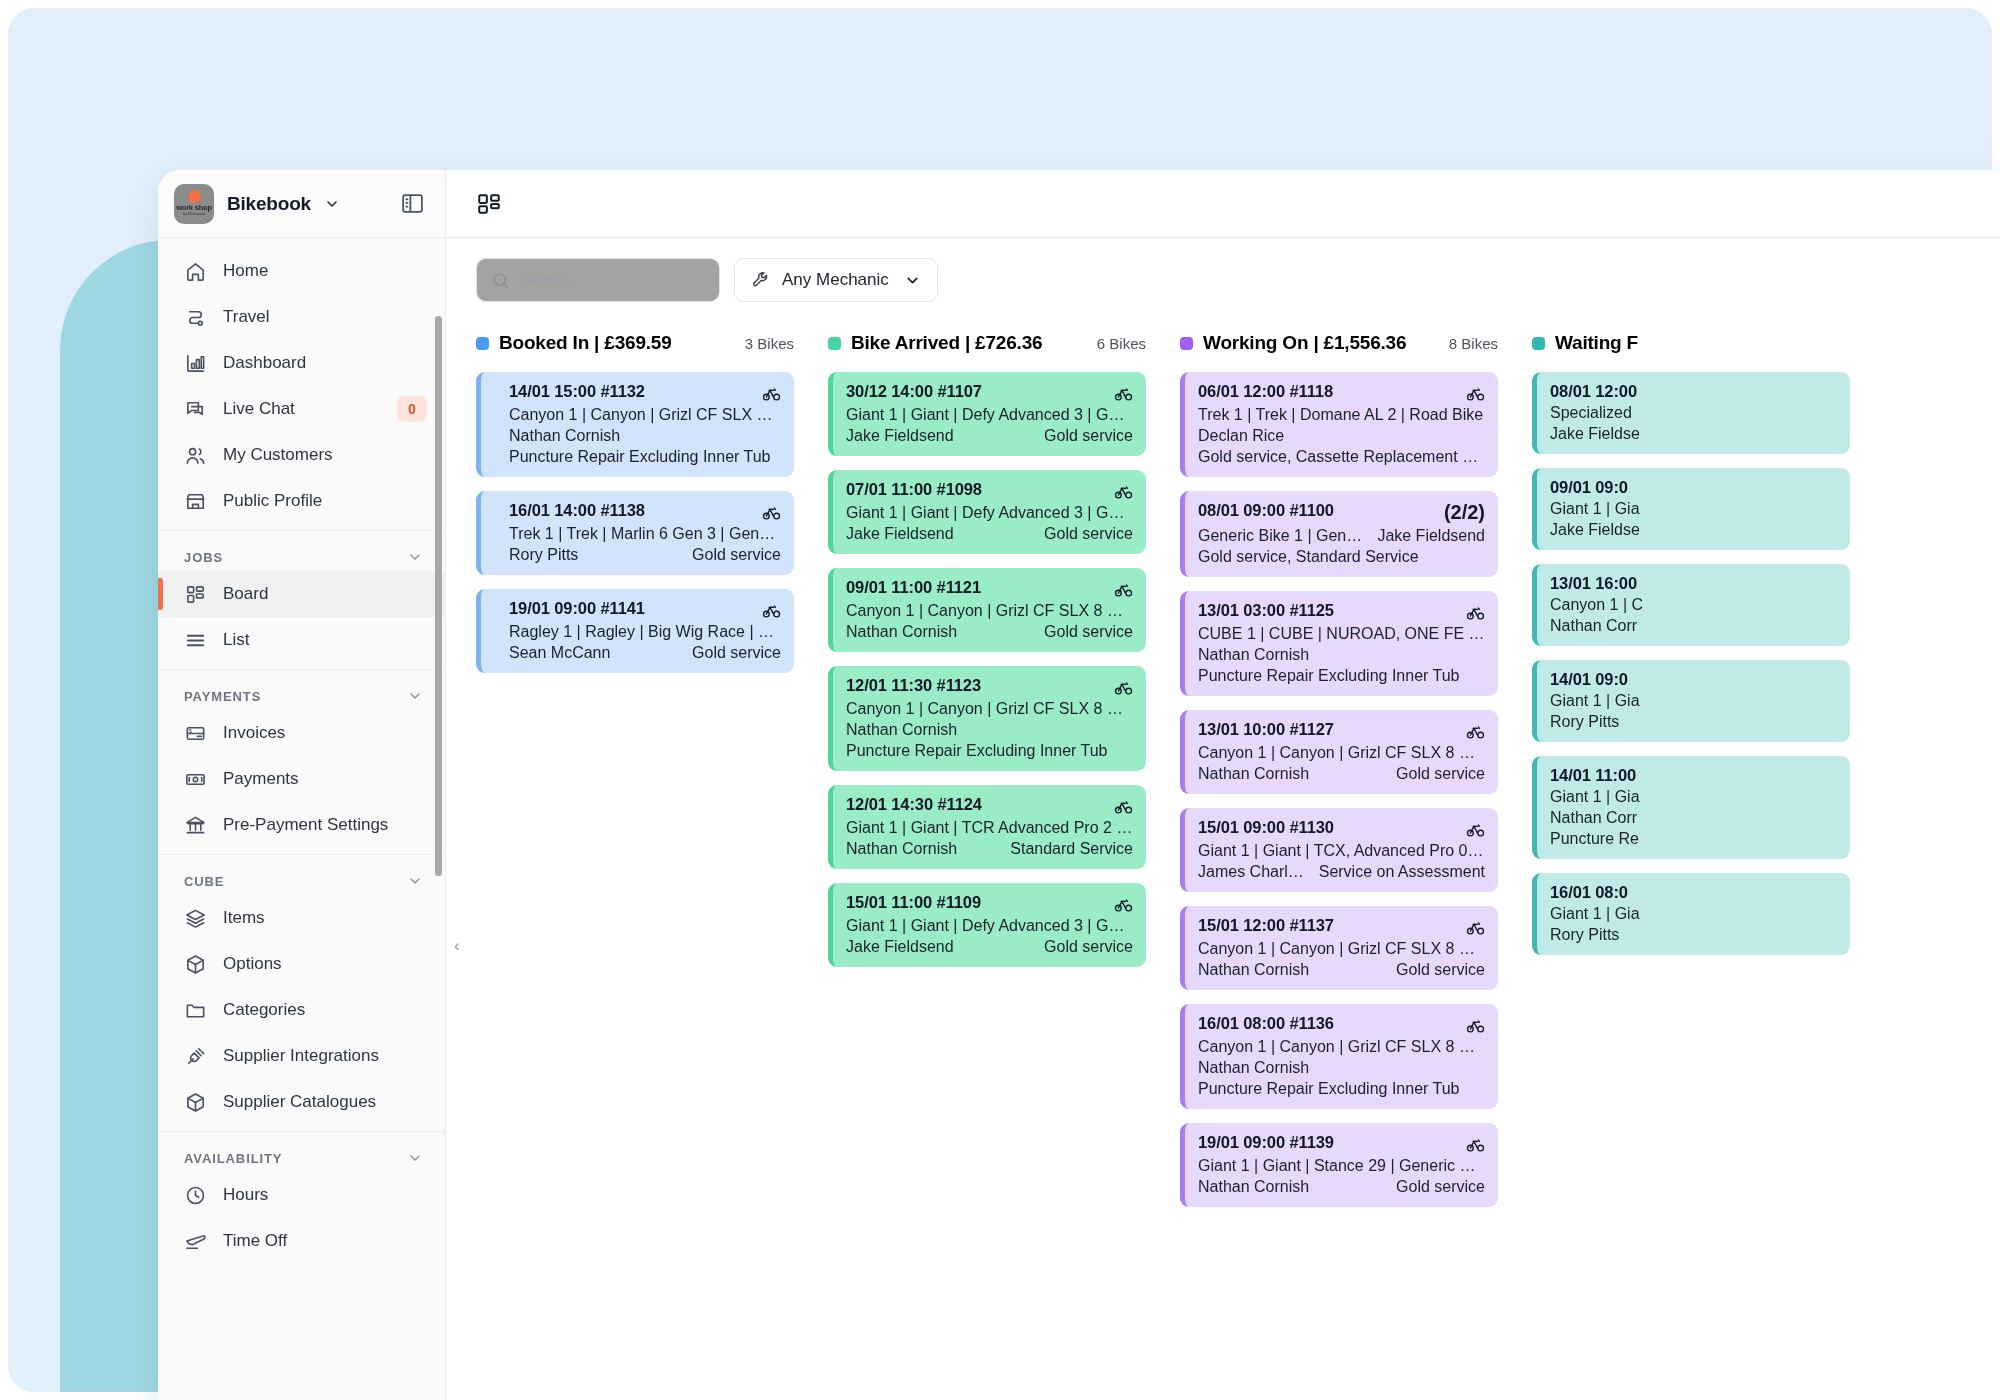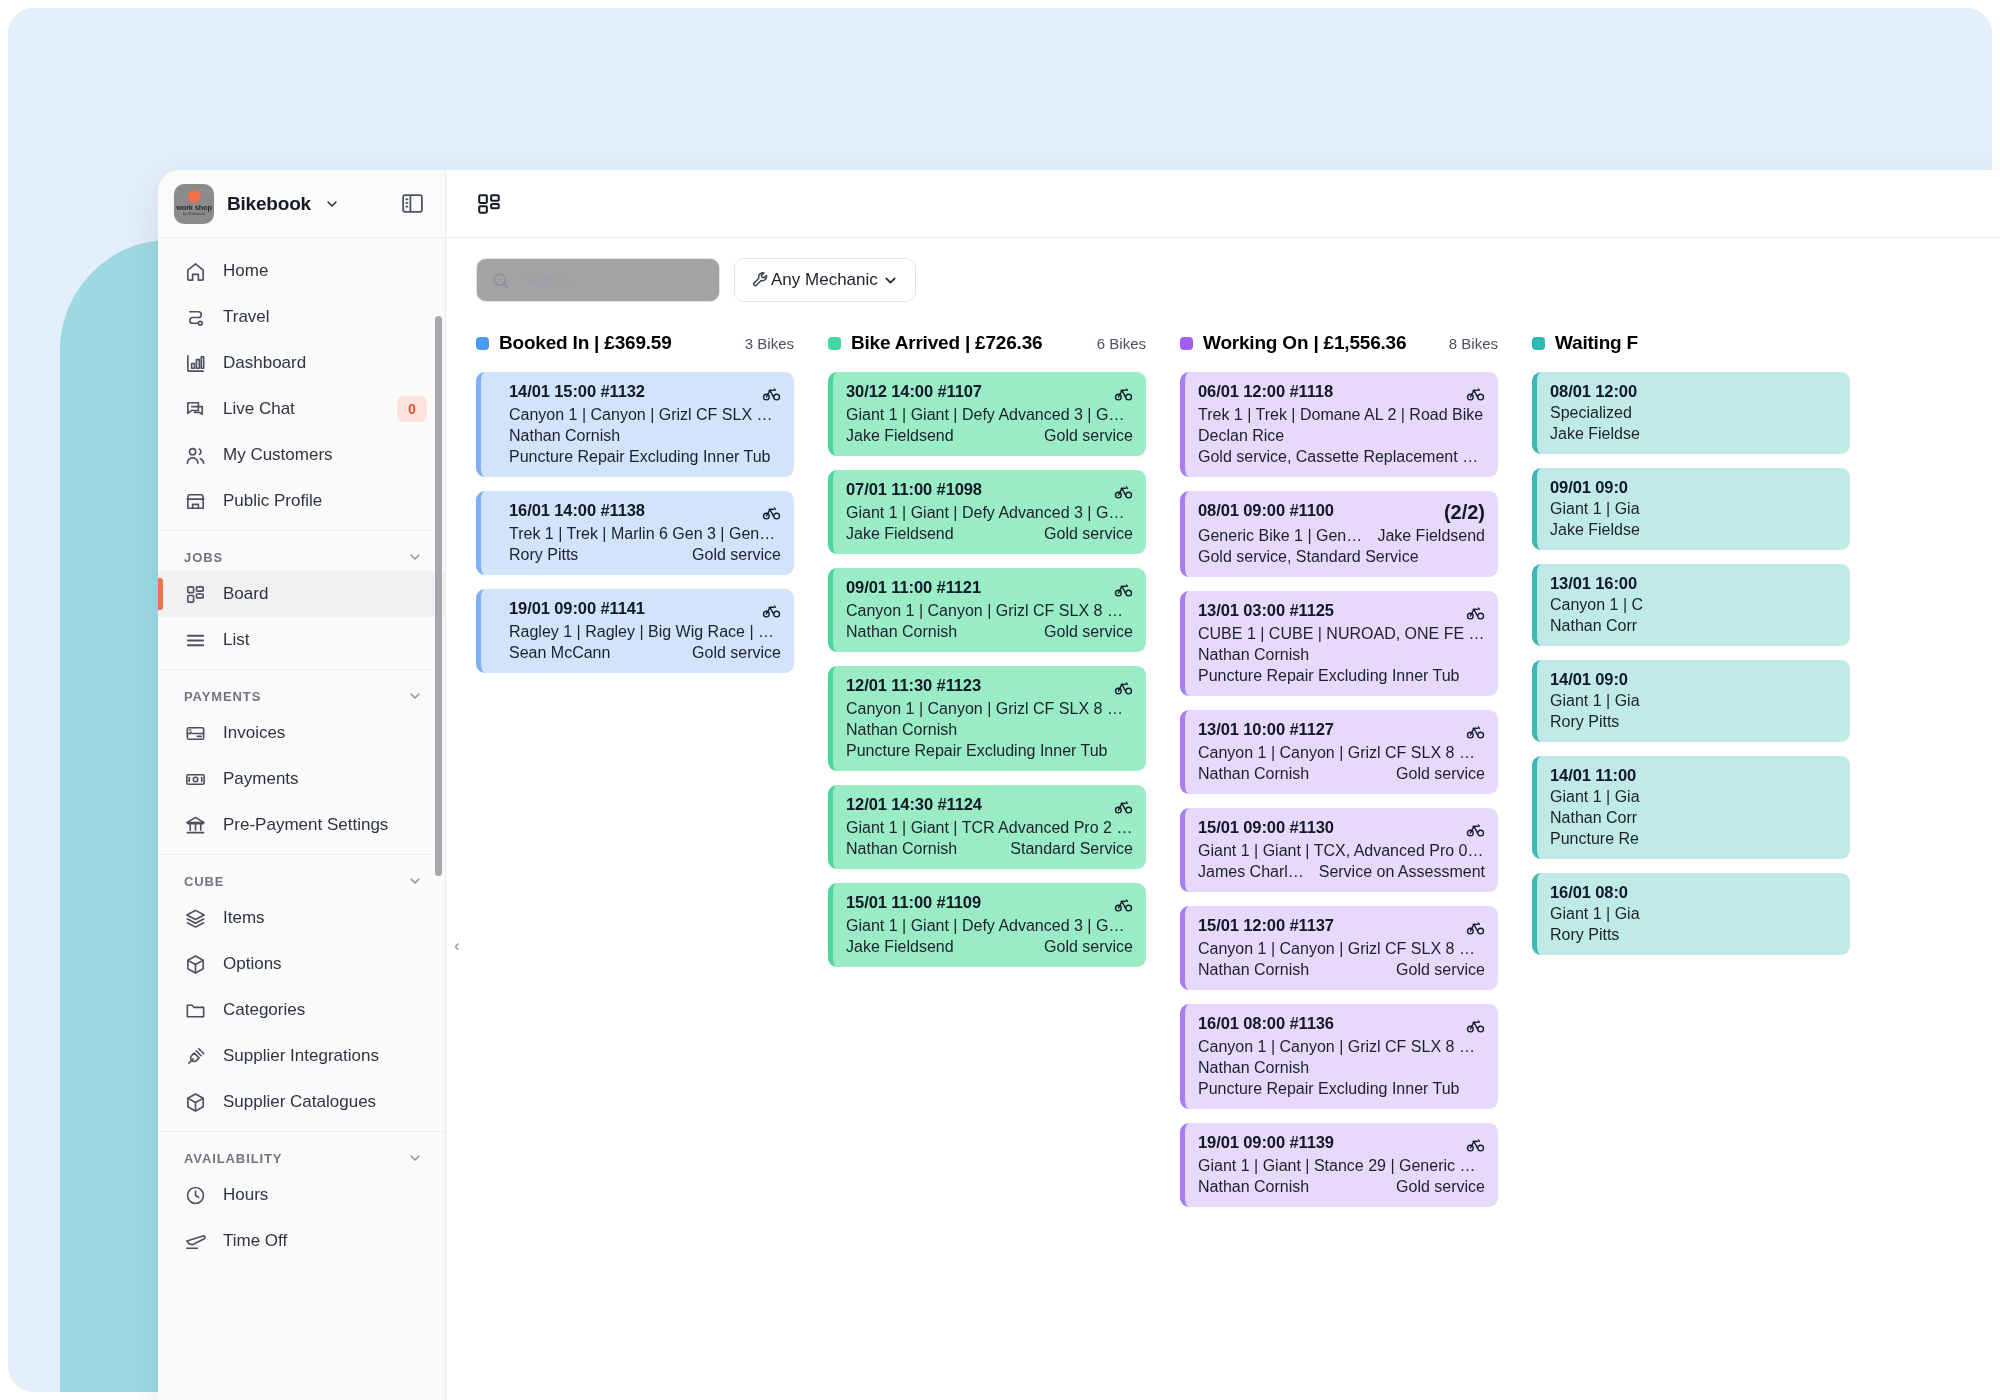--- a/index.html
+++ b/index.html
@@ -192,21 +192,21 @@
   .search-box input {
     border:0; outline:0; font-size:16px; color:#2e3440; width:100%;
     font-family: inherit; background: transparent;
   }
   .search-box input::placeholder { color:#9aa0a8; }
   .mech-btn {
     height: 44px;
     border:1px solid #e2e3e5;
     border-radius: 10px;
     background:#fff;
-    display:flex; align-items:center; 
+    display:flex; align-items:center; gap:11px;
     padding: 0 16px;
     font-size: 17px; color:#20262f;
     cursor:pointer;
   }
   .mech-btn .wr { color:#3c434e; display:flex; }
   .mech-btn .cv { color:#20262f; display:flex; margin-left:4px;}
 
   
   .board {
     flex: 1;

